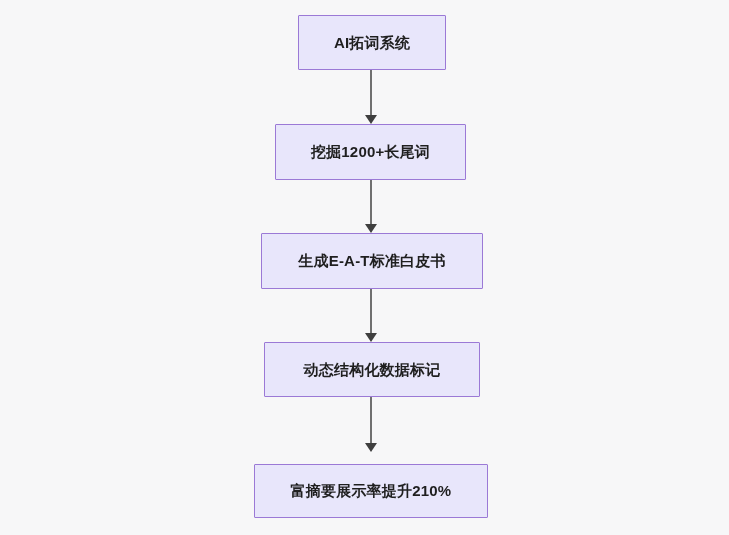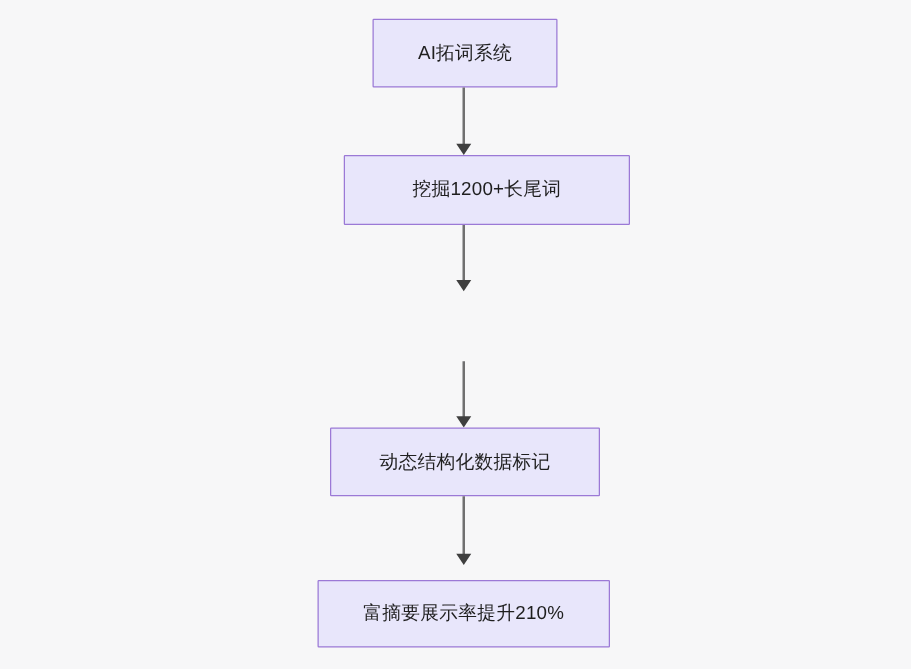--- a/index.html
+++ b/index.html
@@ -25,20 +25,21 @@
     border: 1.6px solid #9b79d6;
     border-radius: 1px;
     display: flex;
     align-items: center;
     justify-content: center;
     color: #1f1f1f;
     font-size: 15px;
     letter-spacing: 0.2px;
     line-height: 1.2;
     white-space: nowrap;
+    font-weight: bold;
   }
   .node-label {
     display: block;
   }
   .connector {
     position: absolute;
     width: 20px;
     pointer-events: none;
   }
   .connector .stem {
@@ -66,29 +67,32 @@
 
   <div class="node" id="node-1" style="left:298px; top:15px; width:148px; height:55px;">
     <span class="node-label">AI拓词系统</span>
   </div>
 
   <div class="connector" id="edge-1" style="left:361px; top:70px; height:54px;">
     <div class="stem" style="height:46px;"></div>
     <div class="head"></div>
   </div>
 
-  <div class="node" id="node-2" style="left:275px; top:124px; width:229px; height:56px;">
+  <div class="node" id="node-2" style="left:275px; top:124px; width:191px; height:56px;">
     <span class="node-label">挖掘1200+长尾词</span>
   </div>
 
   <div class="connector" id="edge-2" style="left:361px; top:180px; height:53px;">
     <div class="stem" style="height:45px;"></div>
     <div class="head"></div>
   </div>
 
+  <div class="node" id="node-3" style="left:261px; top:233px; width:222px; height:56px;">
+    <span class="node-label">生成E-A-T标准白皮书</span>
+  </div>
 
   <div class="connector" id="edge-3" style="left:361px; top:289px; height:53px;">
     <div class="stem" style="height:45px;"></div>
     <div class="head"></div>
   </div>
 
   <div class="node" id="node-4" style="left:264px; top:342px; width:216px; height:55px;">
     <span class="node-label">动态结构化数据标记</span>
   </div>
 

